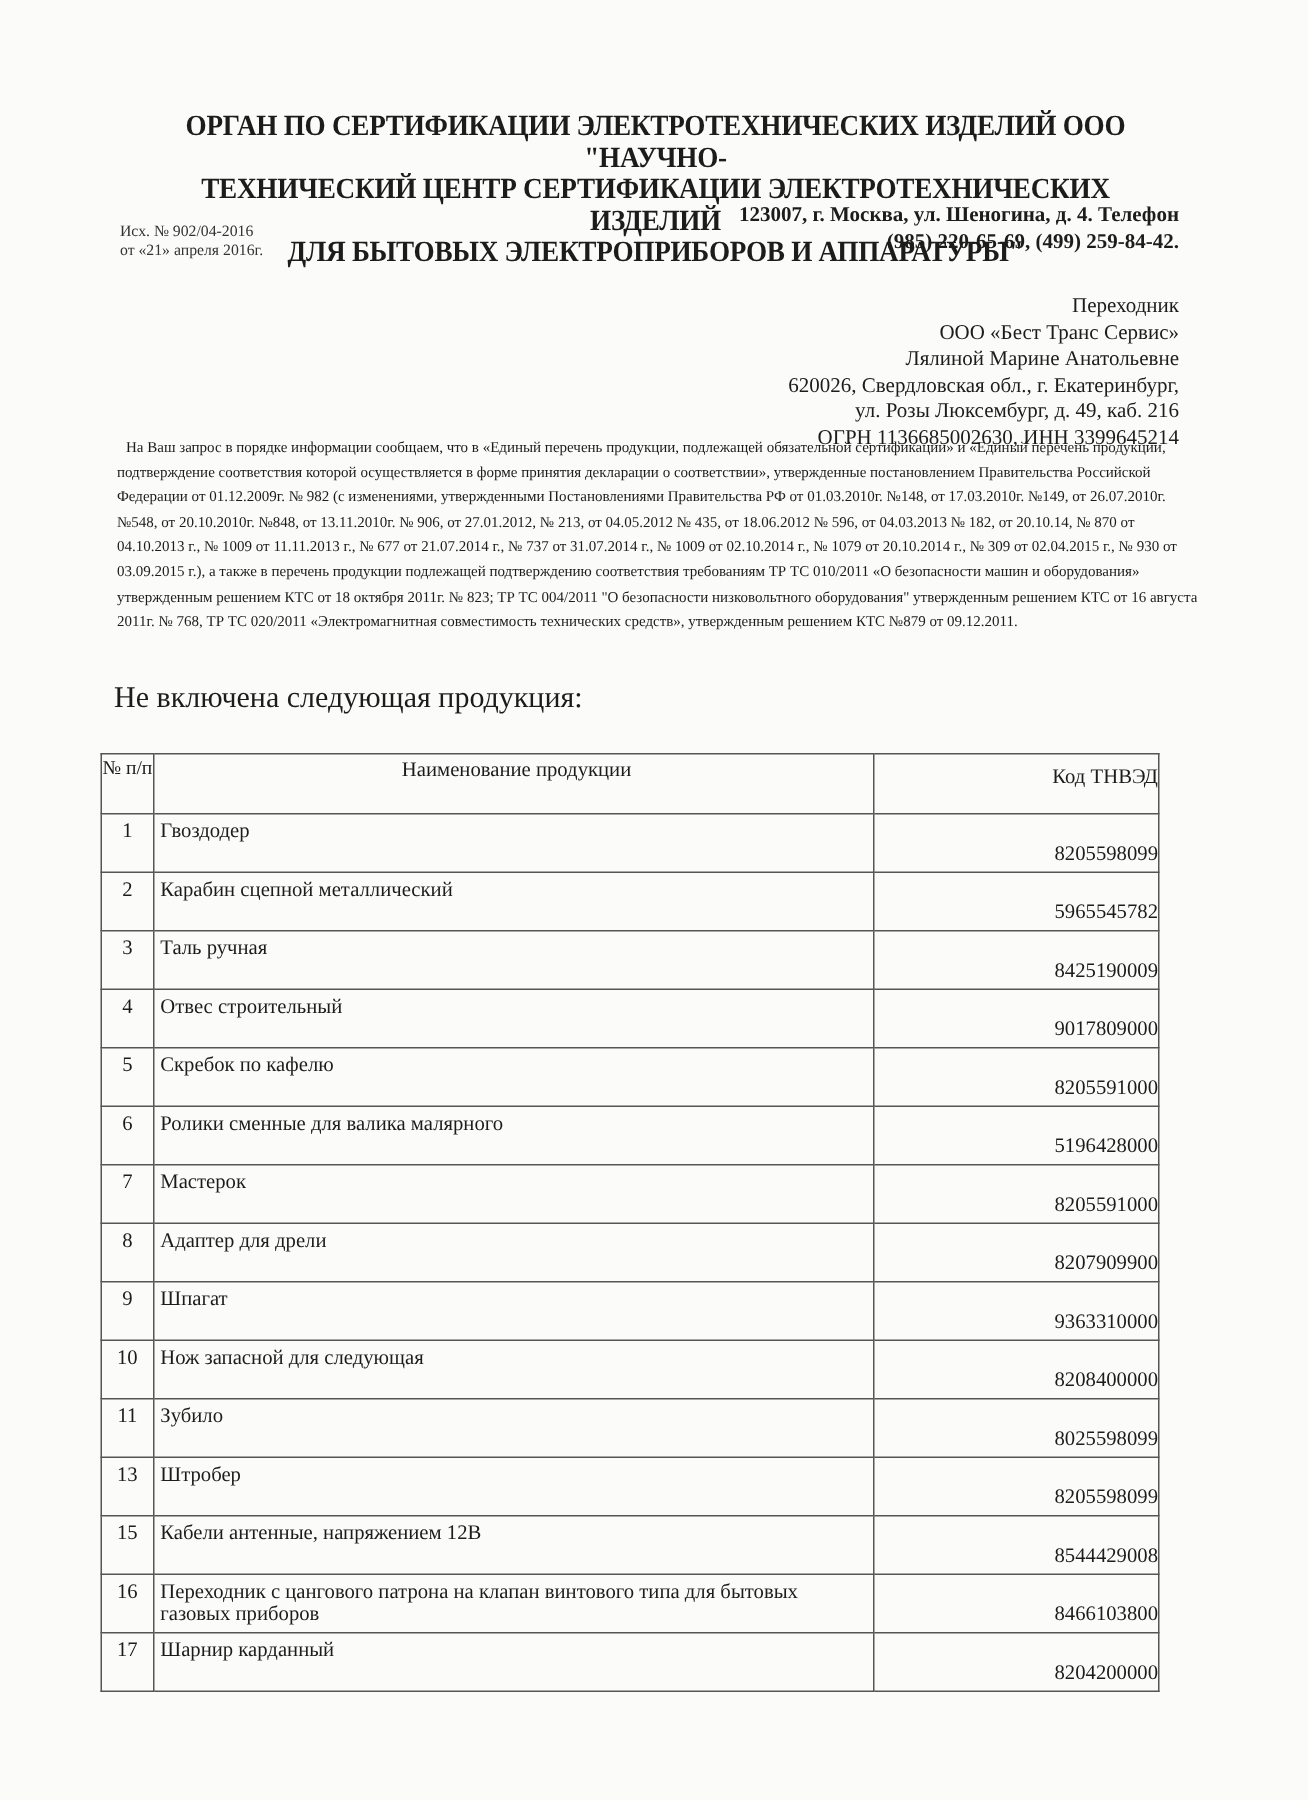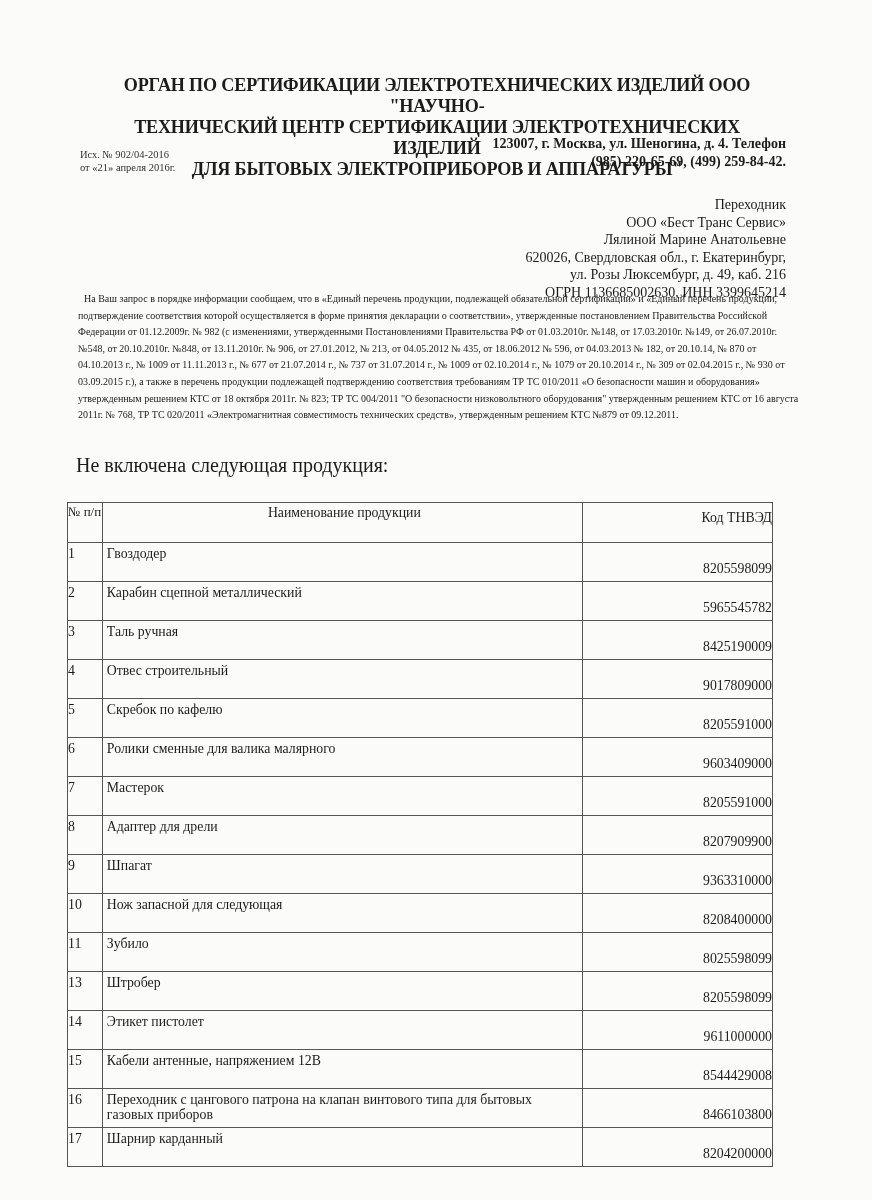--- a/index.html
+++ b/index.html
@@ -46,21 +46,21 @@
       border-collapse: collapse;
       font-size: 13.8px;
     }
     table.items td, table.items th {
       border: 1px solid #555;
       vertical-align: top;
       padding: 0;
       font-weight: normal;
     }
     table.items th { height: 32px; }
-    .col-num { width: 34px; text-align: left; }
+    .col-num { width: 34px; text-align: center; }
     .col-name { width: 478px; padding-left: 4px !important; }
     .col-code { width: 190px; text-align: right; }
     th.col-num { font-size: 13px; line-height: 16px; padding-top: 1px !important; }
     th.col-name { text-align: center; padding-top: 2px !important; }
     th.col-code { padding-top: 7px !important; }
     tr.row td { height: 34px; }
     tr.row td.col-num { padding-top: 3px !important; }
     tr.row td.col-name { padding-top: 3px !important; line-height: 15px; }
     tr.row td.col-code { vertical-align: bottom; padding-bottom: 4px !important; }
   </style>
@@ -128,21 +128,21 @@
       <td class="col-code">9017809000</td>
     </tr>
     <tr class="row">
       <td class="col-num">5</td>
       <td class="col-name">Скребок по кафелю</td>
       <td class="col-code">8205591000</td>
     </tr>
     <tr class="row">
       <td class="col-num">6</td>
       <td class="col-name">Ролики сменные для валика малярного</td>
-      <td class="col-code">9603409000</td>
+      <td class="col-code">5196428000</td>
     </tr>
     <tr class="row">
       <td class="col-num">7</td>
       <td class="col-name">Мастерок</td>
       <td class="col-code">8205591000</td>
     </tr>
     <tr class="row">
       <td class="col-num">8</td>
       <td class="col-name">Адаптер для дрели</td>
       <td class="col-code">8207909900</td>
@@ -161,25 +161,20 @@
       <td class="col-num">11</td>
       <td class="col-name">Зубило</td>
       <td class="col-code">8025598099</td>
     </tr>
     <tr class="row">
       <td class="col-num">13</td>
       <td class="col-name">Штробер</td>
       <td class="col-code">8205598099</td>
     </tr>
     <tr class="row">
-      <td class="col-num">14</td>
-      <td class="col-name">Этикет пистолет</td>
-      <td class="col-code">9611000000</td>
-    </tr>
-    <tr class="row">
       <td class="col-num">15</td>
       <td class="col-name">Кабели антенные, напряжением 12В</td>
       <td class="col-code">8544429008</td>
     </tr>
     <tr class="row">
       <td class="col-num">16</td>
       <td class="col-name">Переходник с цангового патрона на клапан винтового типа для бытовых газовых приборов</td>
       <td class="col-code">8466103800</td>
     </tr>
     <tr class="row">

